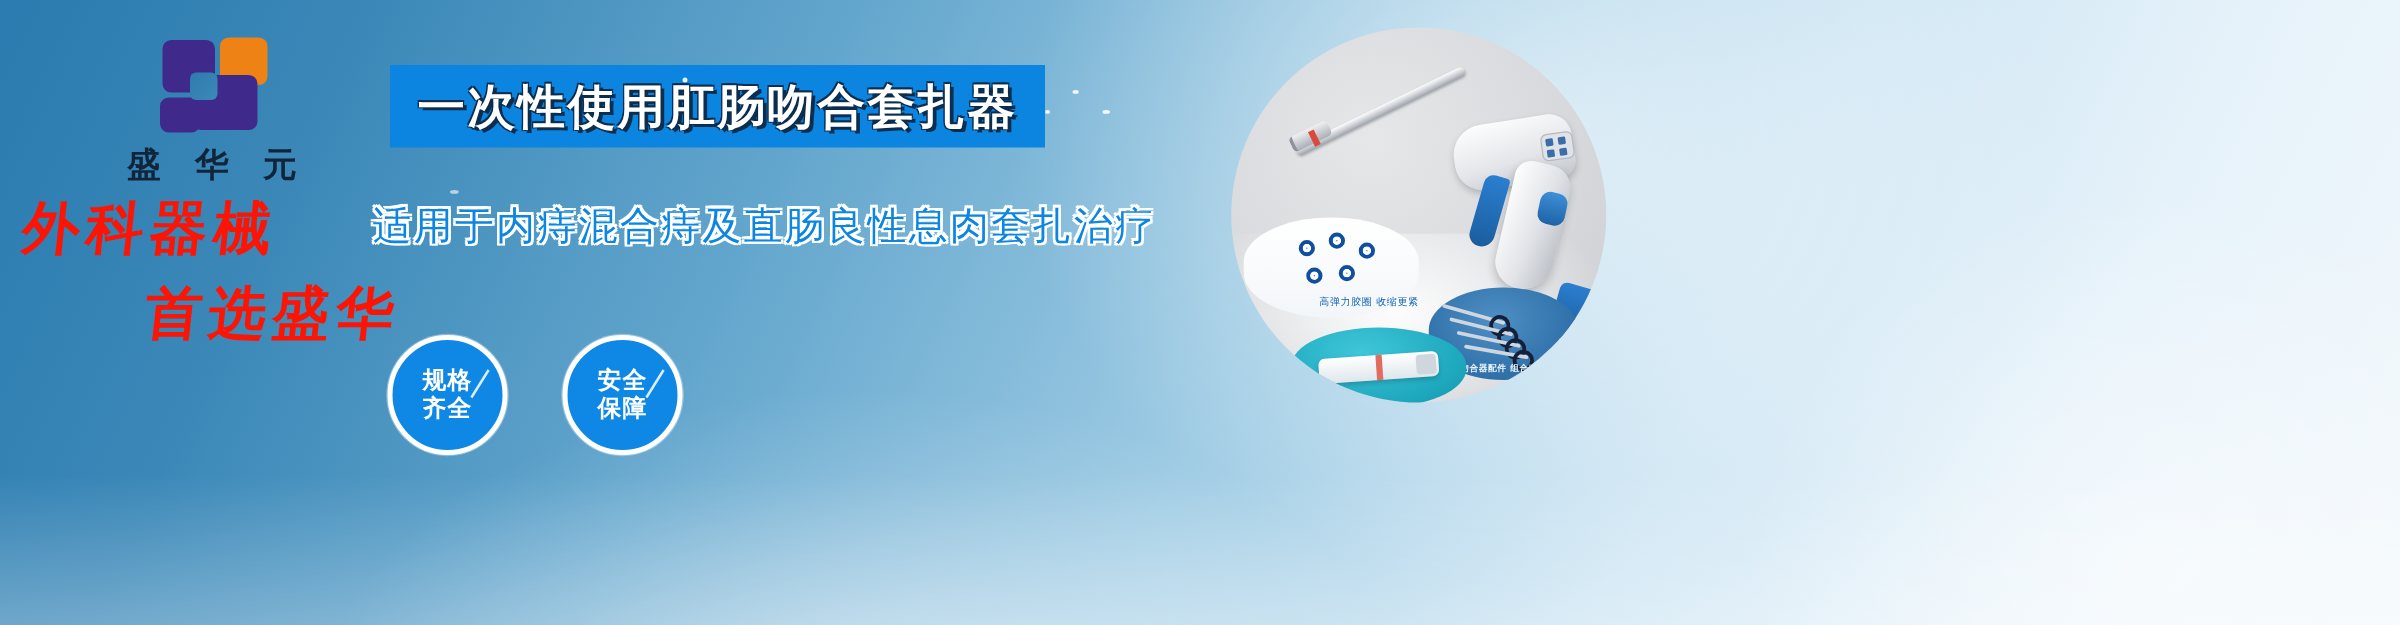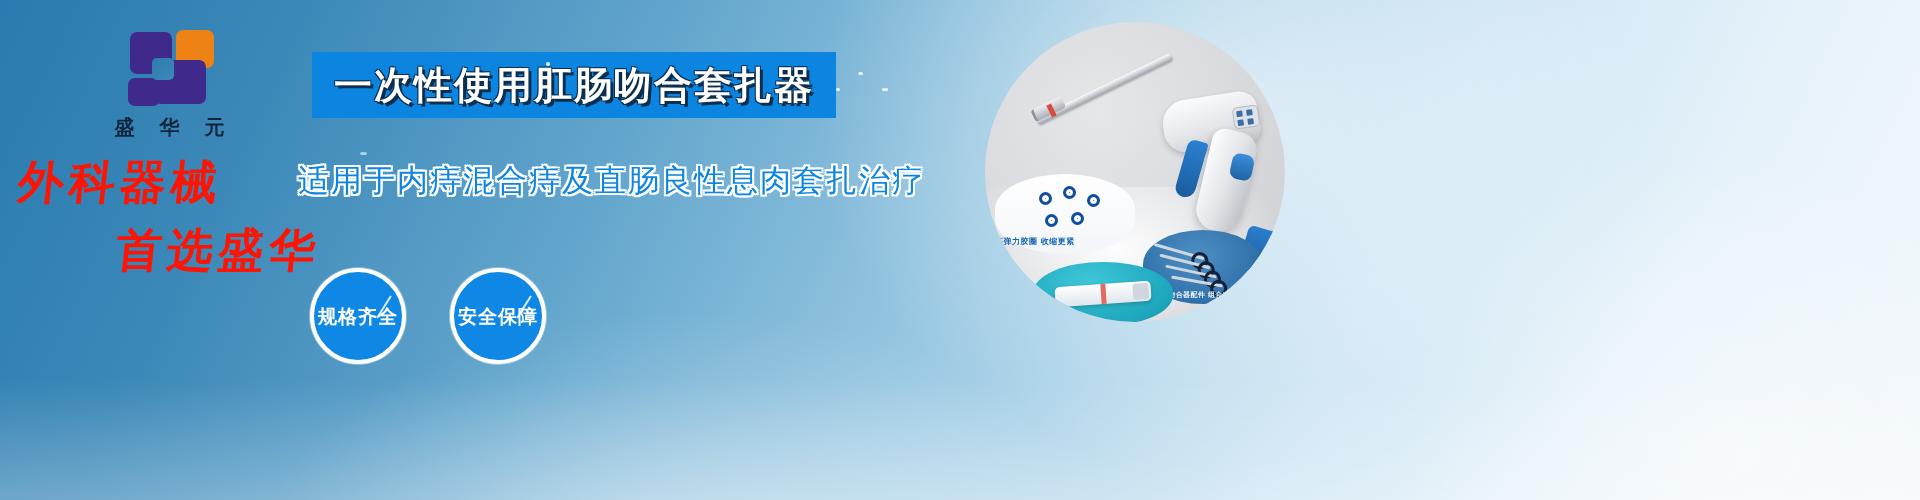--- a/index.html
+++ b/index.html
@@ -32,21 +32,21 @@
   .logo { position:absolute; left:62px; top:26px; width:215px; text-align:center; }
   .mark { position:relative; width:92px; height:82px; margin:0 auto; }
   .mark i { position:absolute; display:block; border-radius:7px; }
   .m1 { left:6px;  top:6px;  width:42px; height:42px; background:#3f2a8c; }
   .m2 { left:52px; top:4px;  width:38px; height:38px; background:#ef8215; }
   .m3 { left:30px; top:34px; width:52px; height:44px; background:#3f2a8c; }
   .m4 { left:4px;  top:52px; width:32px; height:28px; background:#3f2a8c; }
   .mark-notch { position:absolute; left:28px; top:32px; width:22px; height:22px;
                 background:linear-gradient(135deg,#2d7cae,#3d89b7); border-radius:5px; }
   .logo-name {
-    margin-top:6px; font-size:20px; font-weight:bold; letter-spacing:9px;
+    margin-top:6px; font-size:27px; font-weight:bold; letter-spacing:9px;
     color:#10243a; text-indent:9px;
     font-family:"DejaVu Sans","Liberation Sans",sans-serif;
   }
 
   
   .callig { position:absolute; left:18px; top:152px; width:330px;
             color:#fc1505; font-weight:bold;
             font-family:"DejaVu Serif","Liberation Serif",serif; }
   .callig .l1 { font-size:46px; letter-spacing:5px; transform:skewX(-6deg); }
   .callig .l2 { font-size:46px; letter-spacing:5px; margin-top:6px; padding-left:98px;
@@ -80,21 +80,21 @@
     text-shadow:2px 0 0 #fff, -2px 0 0 #fff, 0 2px 0 #fff, 0 -2px 0 #fff,
                 2px 2px 0 #fff, -2px -2px 0 #fff, 2px -2px 0 #fff, -2px 2px 0 #fff;
   }
 
   
   .features { position:absolute; left:310px; top:268px; display:flex; gap:44px; }
   .feature {
     position:relative; width:96px; height:96px; border-radius:50%;
     background:#0e88e4; border:4px solid #ffffff;
     box-shadow:0 0 0 1px rgba(255,255,255,.35);
-    display:flex; align-items:center; justify-content:center;
+    display:flex; flex-direction:column; align-items:center; justify-content:center;
     overflow:hidden;
   }
   .feature .slash {
     position:absolute; right:17px; top:22px; width:2px; height:26px;
     background:rgba(255,255,255,.85); transform:rotate(32deg);
   }
   .feature span {
     display:block; font-size:19px; font-weight:bold; color:#fff; line-height:23px;
     letter-spacing:1px; font-family:"DejaVu Sans","Liberation Sans",sans-serif;
   }
@@ -171,22 +171,22 @@
     border-radius:50%/44%;
   }
   .inset-rings .ring {
     position:absolute; width:13px; height:13px; border-radius:50%;
     background:#1565c0; border:3px solid #0f4f9e;
     box-shadow:inset 0 0 0 3px #fff;
   }
   .r1{left:44px;top:18px} .r2{left:68px;top:12px} .r3{left:92px;top:20px}
   .r4{left:50px;top:40px} .r5{left:76px;top:38px}
   .inset-caption {
-    position:absolute; left:0; right:0; bottom:7px; text-align:left;
-    font-size:8px; font-weight:bold; color:#1464b4; letter-spacing:.5px;
+    position:absolute; left:0; right:0; bottom:7px; text-align:right;
+    font-size:8px; font-weight:normal; color:#1464b4; letter-spacing:.5px;
     font-family:"DejaVu Sans","Liberation Sans",sans-serif;
   }
   
   .inset-dish {
     position:absolute; left:158px; top:208px; width:120px; height:74px;
     background:radial-gradient(ellipse at 45% 35%, #4e8fc4, #2f6fa8 70%, #255c92);
     border-radius:50%/46%; overflow:hidden;
   }
   .inset-dish .tool {
     position:absolute; height:3px; width:52px; background:#cfd6de; border-radius:2px;

